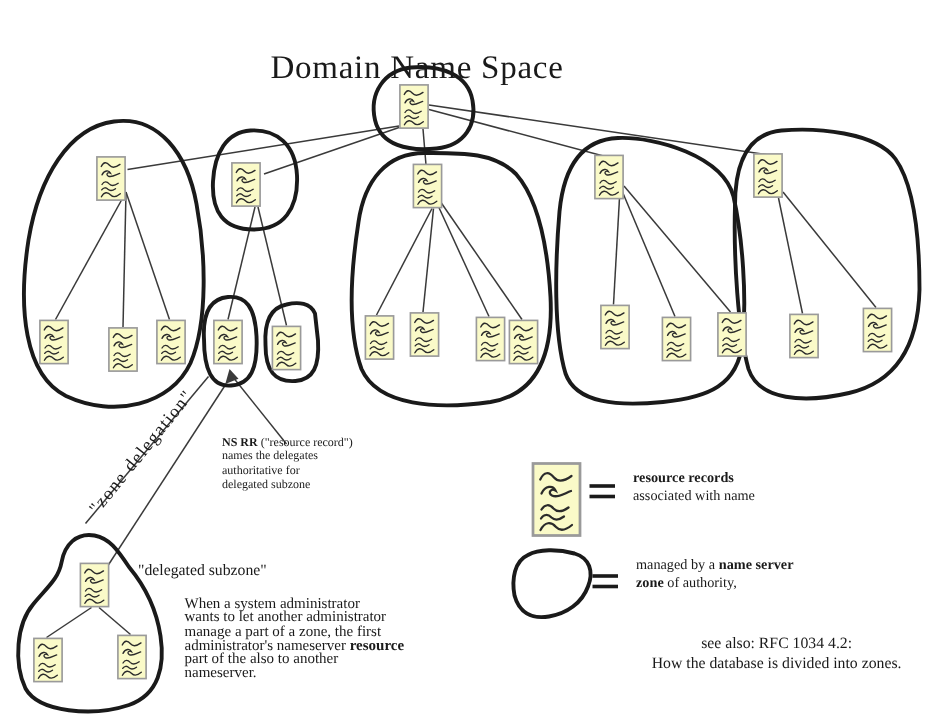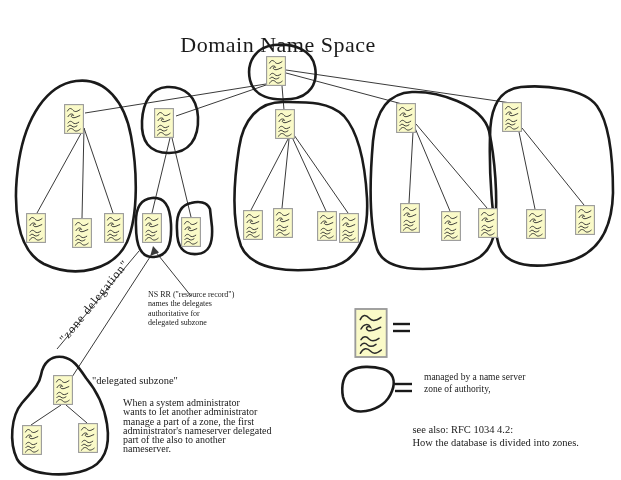--- a/index.html
+++ b/index.html
@@ -18,24 +18,24 @@
   .para{left:123px;top:398px;font-size:10px;}
   .lbl-delegated{position:absolute;left:92px;top:375px;font-size:10.5px;white-space:nowrap;}
   .lbl-zone-delegation{
     position:absolute;left:68px;top:331px;font-size:12px;letter-spacing:1px;
     white-space:nowrap;transform-origin:0 100%;transform:rotate(-51deg);
   }
   .legend-text{position:absolute;font-size:9.5px;line-height:11.5px;}
   .legend-rr{left:422px;top:314px;}
   .legend-zone{left:424px;top:372px;}
   .see-also{
-    position:absolute;right:42px;top:424px;text-align:left;
+    position:absolute;right:20px;top:424px;text-align:center;
     font-size:10.5px;line-height:12.5px;white-space:nowrap;
   }
-  b{font-weight:normal;}
+  b{font-weight:bold;}
 </style>
 </head>
 <body>
 
 <div class="stage">
 
   <div class="title">Domain Name Space</div>
 
   <svg class="diagram" width="621" height="480" viewBox="0 0 621 480">
     <defs>
@@ -143,25 +143,29 @@
     <div>authoritative for</div>
     <div>delegated subzone</div>
   </div>
 
   <div class="lbl-delegated">"delegated subzone"</div>
 
   <div class="note para">
     <div>When a system administrator</div>
     <div>wants to let another administrator</div>
     <div>manage a part of a zone, the first</div>
-    <div><span>administrator's nameserver </span><b>delegated</b></div>
+    <div><span>administrator's nameserver </span><b>resource</b></div>
     <div>part of the also to another</div>
     <div>nameserver.</div>
   </div>
 
+  <div class="legend-text legend-rr">
+    <div><b>resource records</b></div>
+    <div>associated with name</div>
+  </div>
 
   <div class="legend-text legend-zone">
     <div><span>managed by a </span><b>name server</b></div>
     <div><b>zone</b><span> of authority,</span></div>
   </div>
 
   <div class="see-also">
     <div>see also: RFC 1034 4.2:</div>
     <div>How the database is divided into zones.</div>
   </div>

